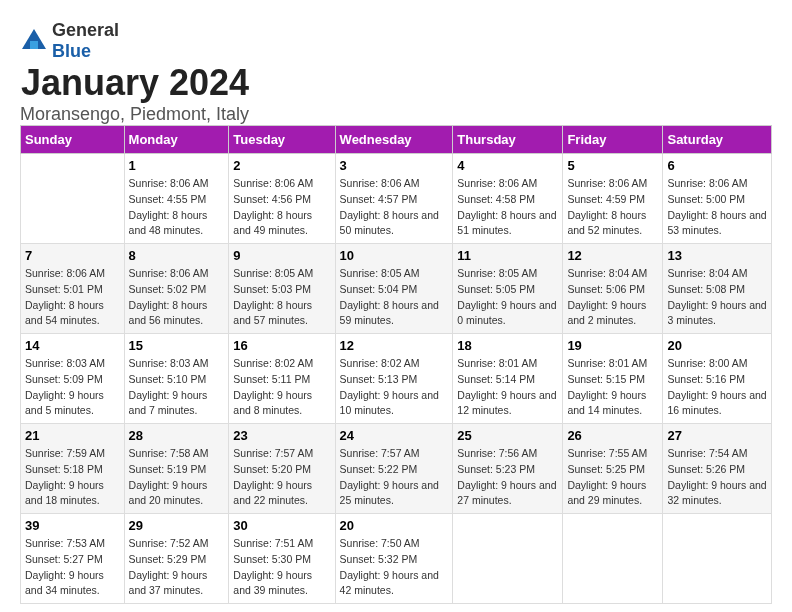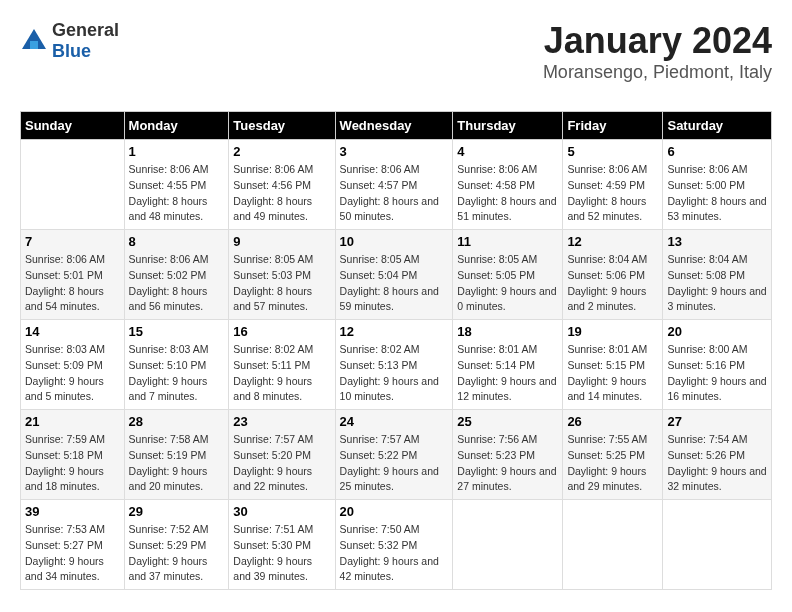--- a/index.html
+++ b/index.html
@@ -7,21 +7,22 @@
       font-family: Arial, sans-serif;
       background: #fff;
       width: 792px;
       min-height: 612px;
       padding: 20px;
     }
     .header-area {
       display: flex;
       justify-content: space-between;
       align-items: flex-start;
-      margin-bottom: 28px;
+      margin-bottom: 0;
+      flex-direction: column;
     }
     .logo {
       display: flex;
       align-items: center;
       gap: 4px;
     }
     .logo-icon {
       width: 28px;
       height: 28px;
     }
@@ -36,21 +37,21 @@
     .subtitle {
       font-size: 18px;
       color: #555;
     }
     table {
       width: 100%;
       border-collapse: collapse;
       font-size: 11px;
     }
     thead tr th {
-      background-color: #000000;
+      background-color: #a21caf;
       color: #fff;
       padding: 6px 4px;
       text-align: left;
       font-size: 13px;
       font-weight: bold;
       border: 1px solid #ccc;
     }
     tbody tr td {
       vertical-align: top;
       padding: 4px 4px;

